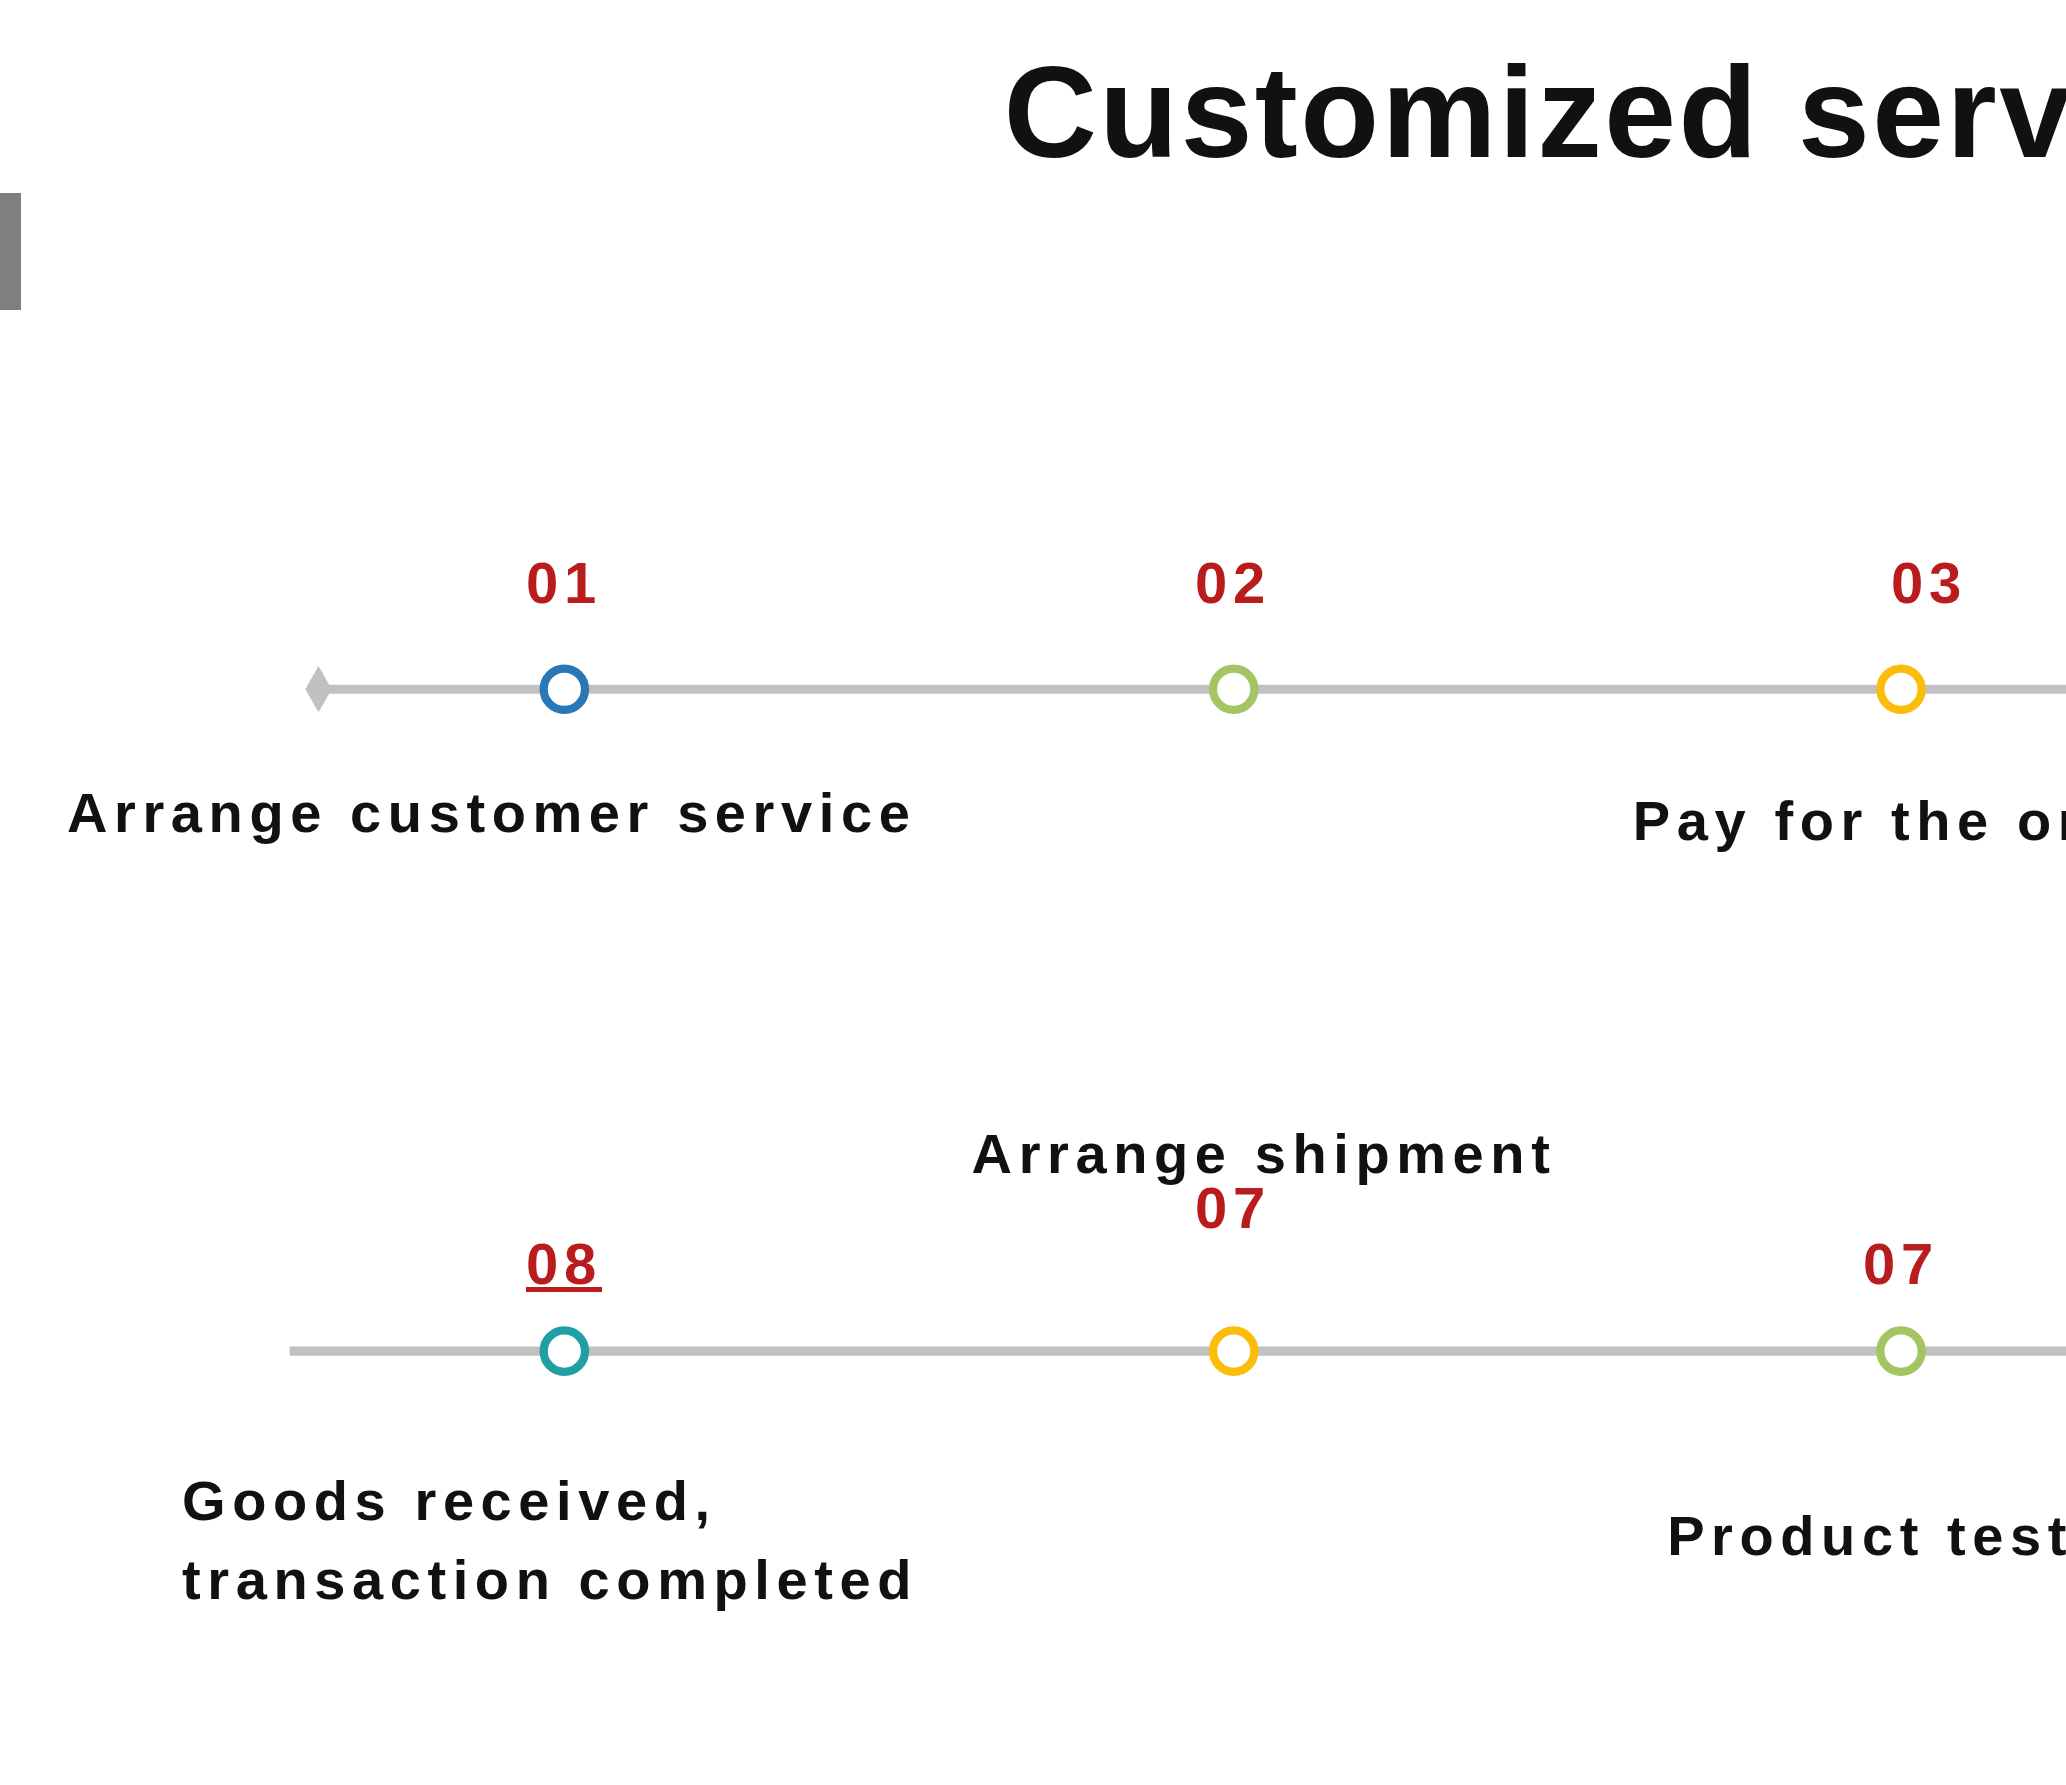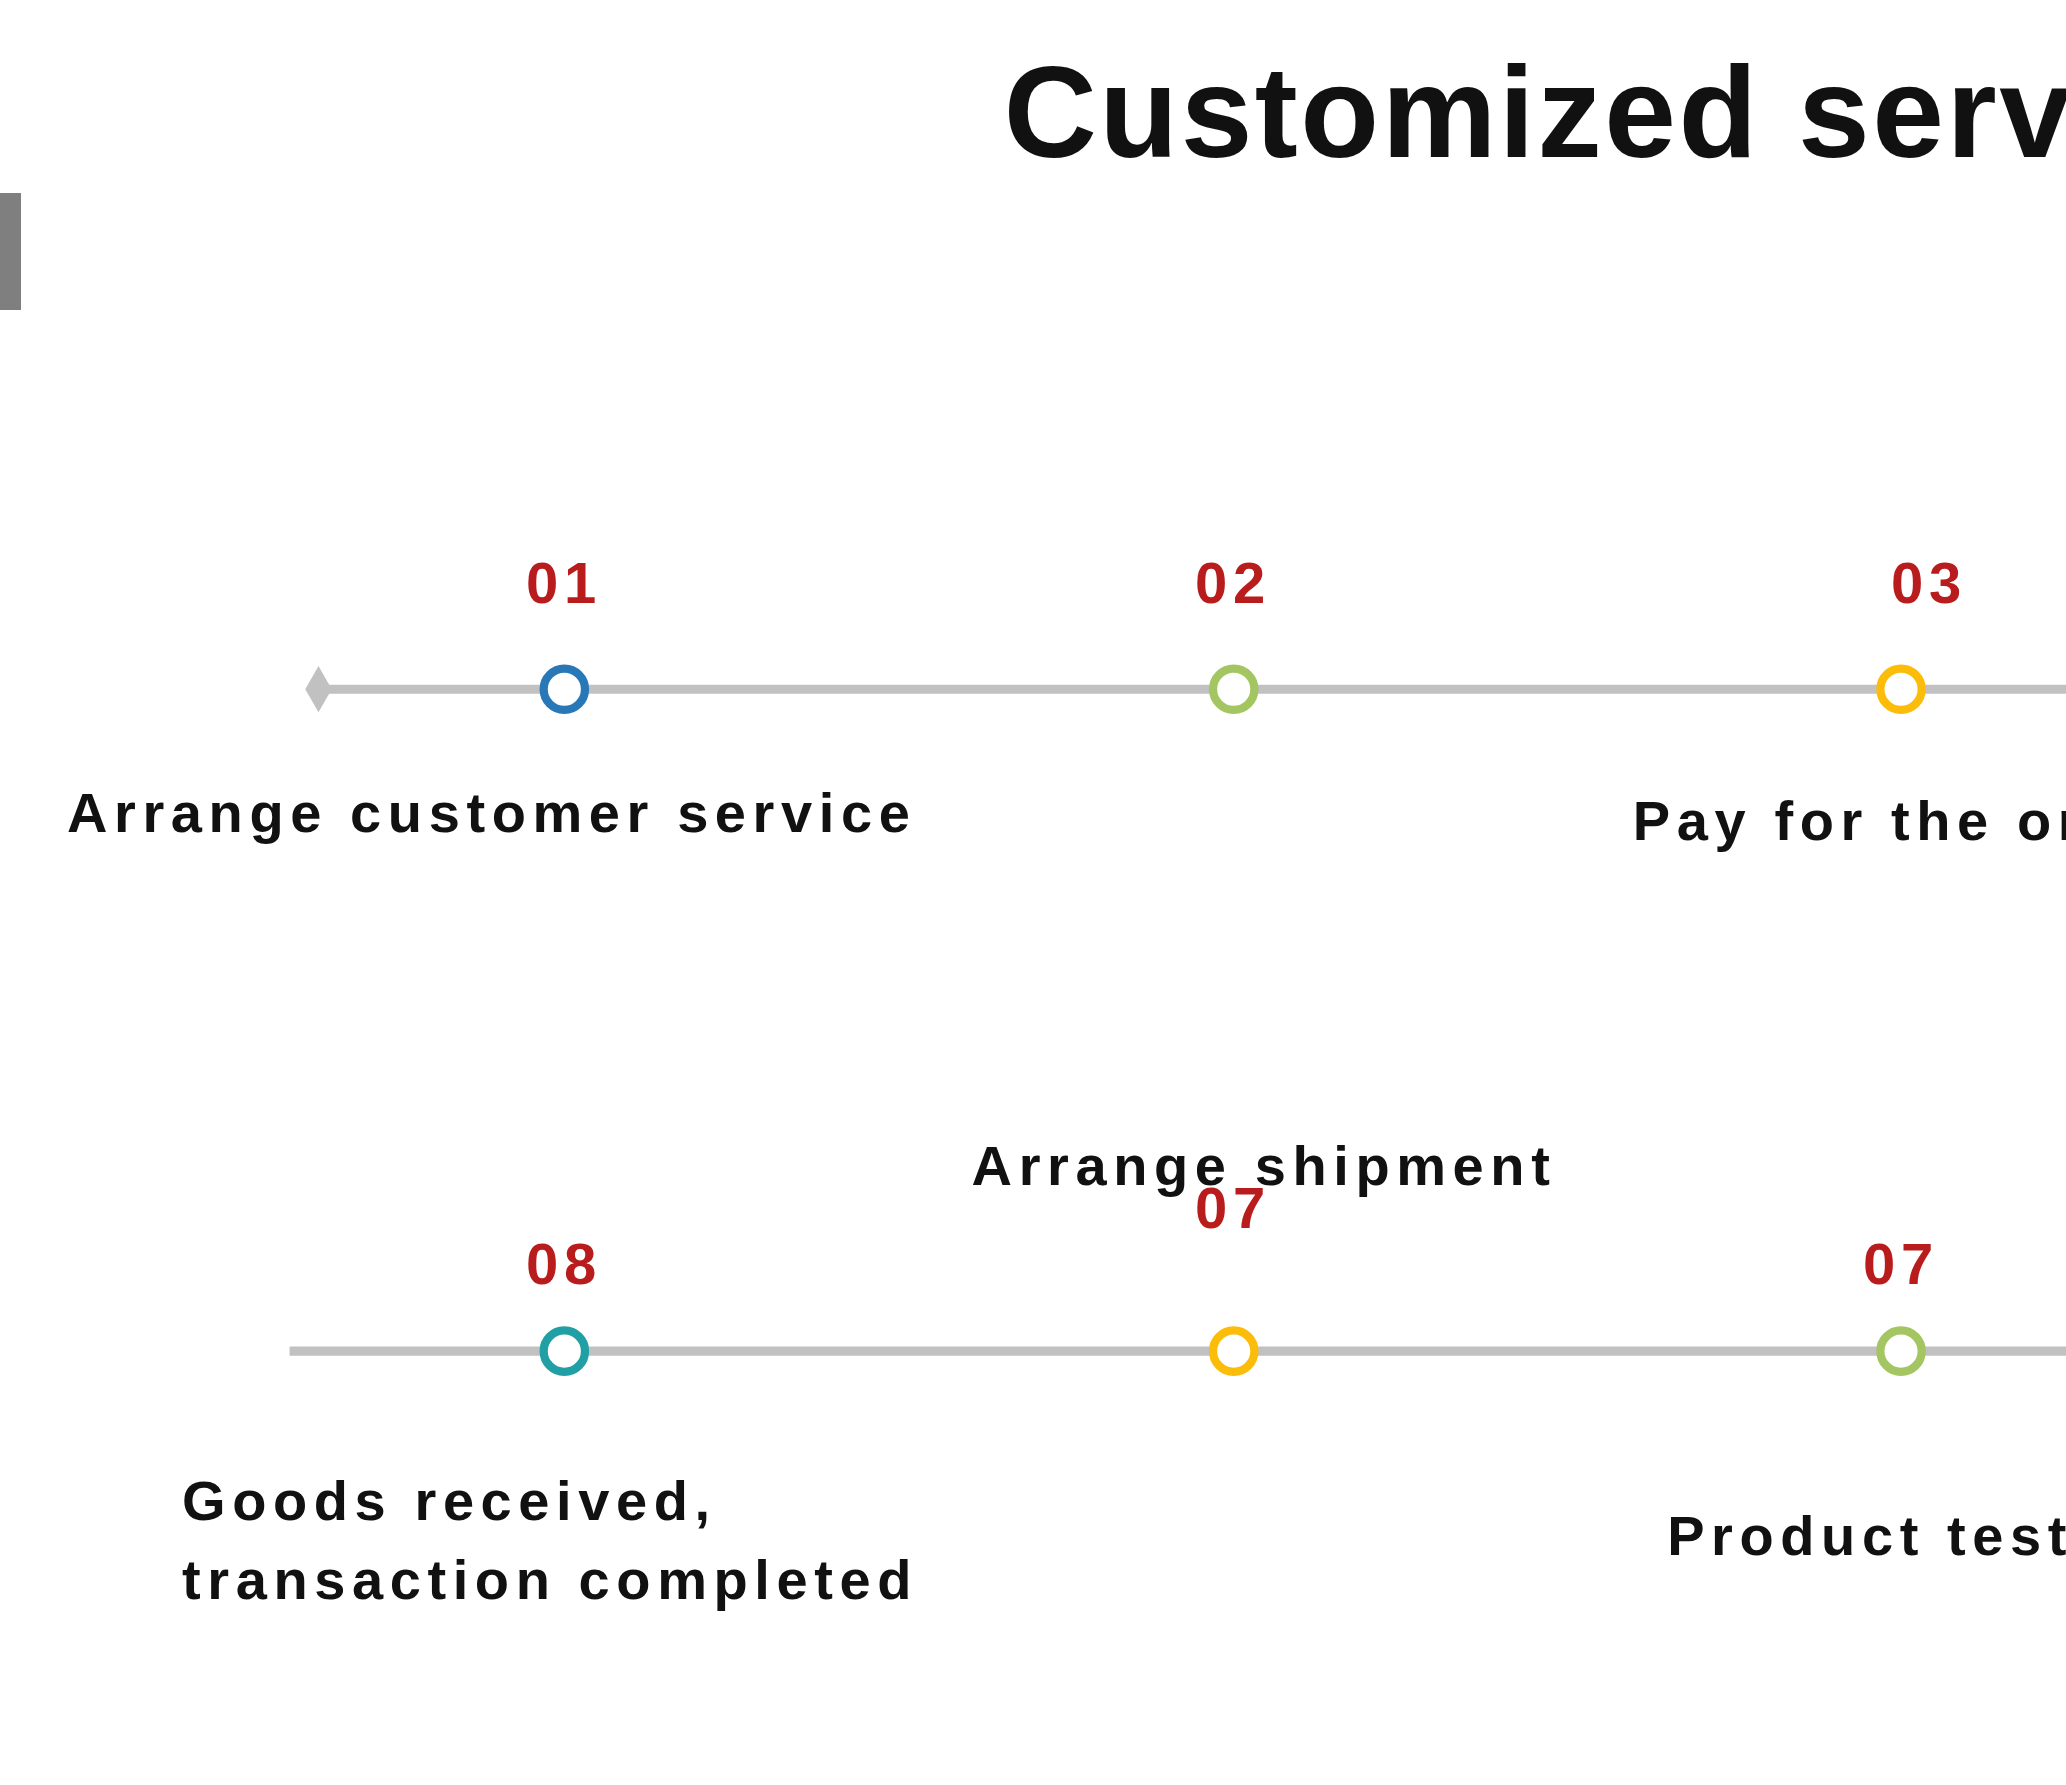--- a/index.html
+++ b/index.html
@@ -81,24 +81,24 @@
     <circle cx="2985" cy="3270" r="50" fill="#ffffff" stroke-width="20" stroke="#fbbd0a"></circle>
     <circle cx="1365" cy="3270" r="50" fill="#ffffff" stroke-width="20" stroke="#20a0a4"></circle>
   </svg>
 
   <div class="num" style="left:564px; top:543px;">01</div>
   <div class="num" style="left:1233px; top:543px;">02</div>
   <div class="num" style="left:1901px; top:543px;margin-left:28px;">03</div>
 
   <div class="num" style="left:1901px; top:1224px;">07</div>
   <div class="num" style="left:1233px; top:1168px;">07</div>
-  <div class="num" style="left:564px; top:1224px;">08</div>
+  <div class="num" style="left:564px; top:1224px;text-decoration:underline;">08</div>
 
   <div class="label" style="left:67px;  top:773px;">Arrange customer service</div>
   <div class="label center" style="left:1913px; top:781px;">Pay for the order</div>
 
   <div class="label center" style="left:1922px; top:1496px;">Product testing</div>
-  <div class="label center" style="left:1264px; top:1114px;margin-top:12px;">Arrange shipment</div>
+  <div class="label center" style="left:1264px; top:1114px;">Arrange shipment</div>
   <div class="label multiline" style="left:182px; top:1461px;">Goods received,
 transaction completed</div>
 
 </div>
 
 
 </body></html>

